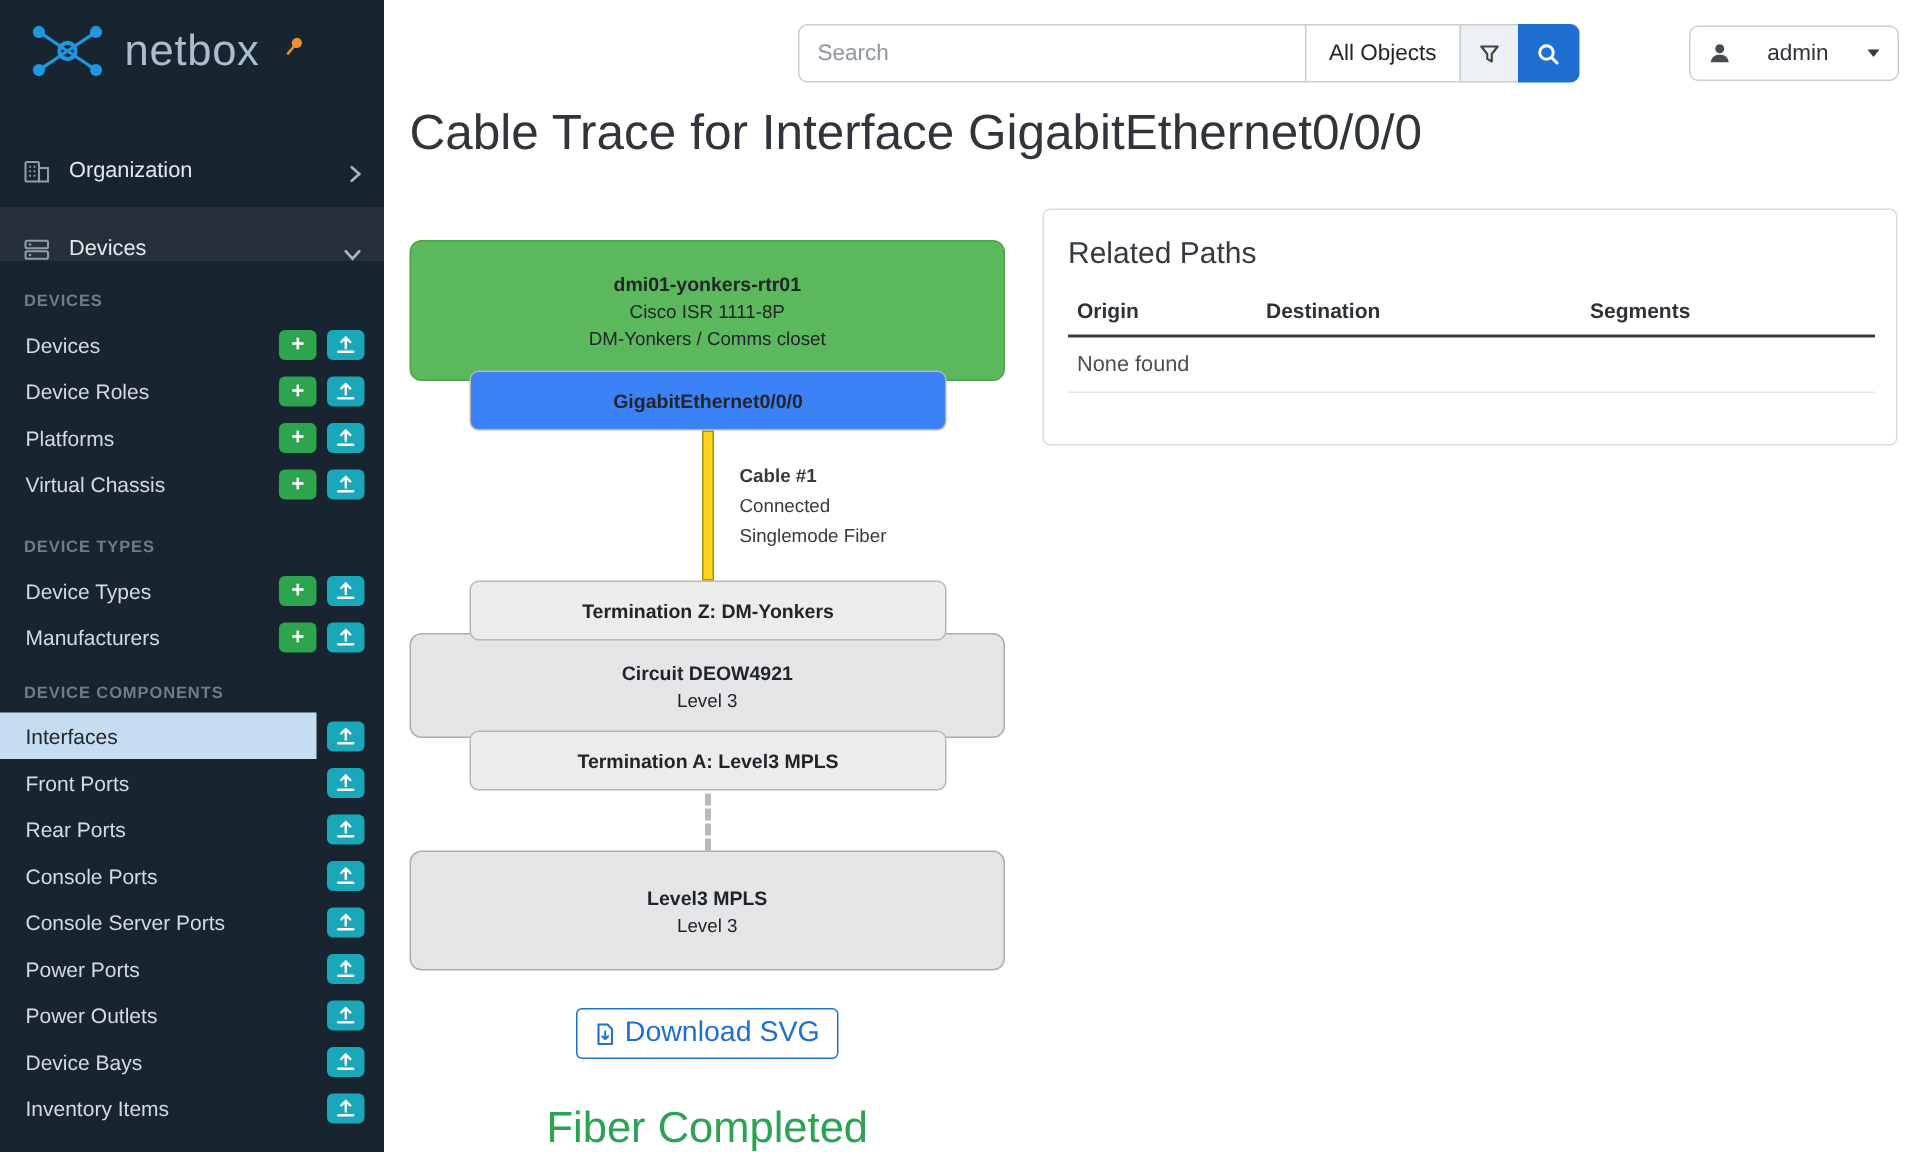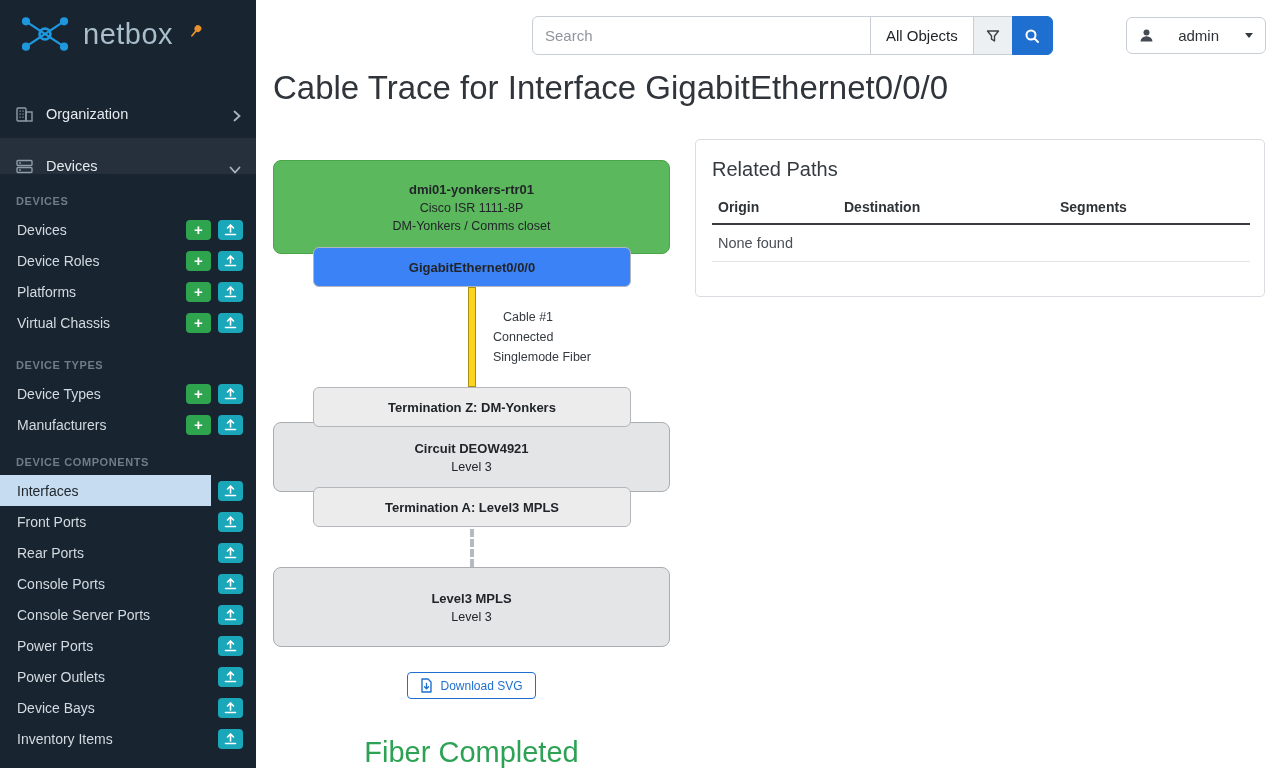--- a/index.html
+++ b/index.html
@@ -57,32 +57,32 @@
     justify-content:center; text-align:center; border-radius:8px; cursor:pointer; }
   .nname { font-weight:700; font-size:13px; color:#212529; }
   .nsub  { font-size:12.5px; color:#212529; margin-top:4px; }
   .green { left:0; top:0; width:397px; height:94px; background:#5cb85c; border:1px solid #4aa44a; z-index:1; }
   .iface { left:40px; top:87px; width:318px; height:40px; background:#3b82f6;
     border:1px solid #b4b8bc; border-radius:6px; z-index:2; }
   .cable-line { position:absolute; left:195px; top:127px; width:8px; height:100px;
     background:#ffd41e; border:1px solid #a39214; z-index:0; }
   .cable-info { position:absolute; left:220px; top:147px; font-size:12.5px; color:#343a40;
     line-height:20px; text-align:left; cursor:pointer; }
-  .cable-info .cname { font-weight:400;margin-left:10px; }
+  .cable-info .cname { font-weight:700; }
   .termz, .terma { left:40px; width:318px; height:40px; background:#ececec;
     border:1px solid #b4b8bc; border-radius:6px; z-index:3; }
   .termz { top:227px; } .terma { top:327px; }
   .circuit { left:0; top:262px; width:397px; height:70px; background:#e4e5e6;
     border:1px solid #aaaeb2; z-index:2; }
   .dash { position:absolute; left:197px; top:369px; height:38px; width:0;
     border-left:4px dashed #b4bac0; }
   .far { left:0; top:407px; width:397px; height:80px; background:#e4e5e6; border:1px solid #aaaeb2; }
   .dl-row { position:absolute; left:0; top:512px; width:397px; display:flex; justify-content:center; }
   .dl-btn { display:flex; align-items:center; gap:7px; border:1px solid #1f6fd0; color:#1f6fd0;
-    background:#fff; border-radius:4px; font-size:12px; padding:5px 12px; cursor:pointer; font-family:inherit; }
+    background:#fff; border-radius:4px; font-size:19px; padding:5px 12px; cursor:pointer; font-family:inherit; }
   .trace-status { position:absolute; left:0; top:576px; width:397px; text-align:center;
     font-size:29px; color:#2da254; }
 
   
   .card { position:absolute; left:439px; top:139px; width:570px; height:158px;
     background:#fff; border:1px solid #d9dde1; border-radius:5px; }
   .card h2 { margin:18px 16px 14px; font-size:20px; font-weight:500; color:#343a40; }
   .card table { border-collapse:collapse; margin:0 16px; width:538px; }
   .card th { text-align:left; padding:4px 6px 8px; border-bottom:2px solid #383c40;
     color:#2e3338; font-weight:700; font-size:14px; }

